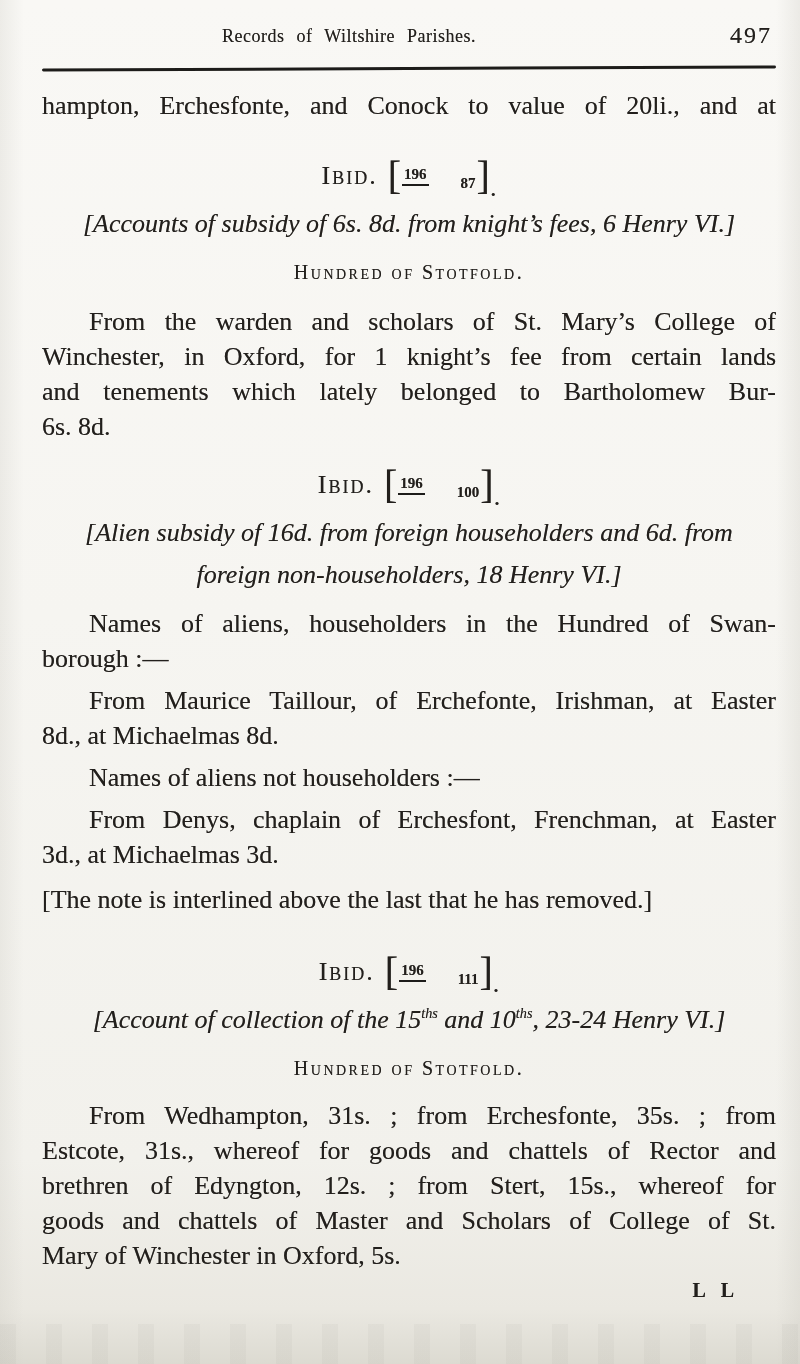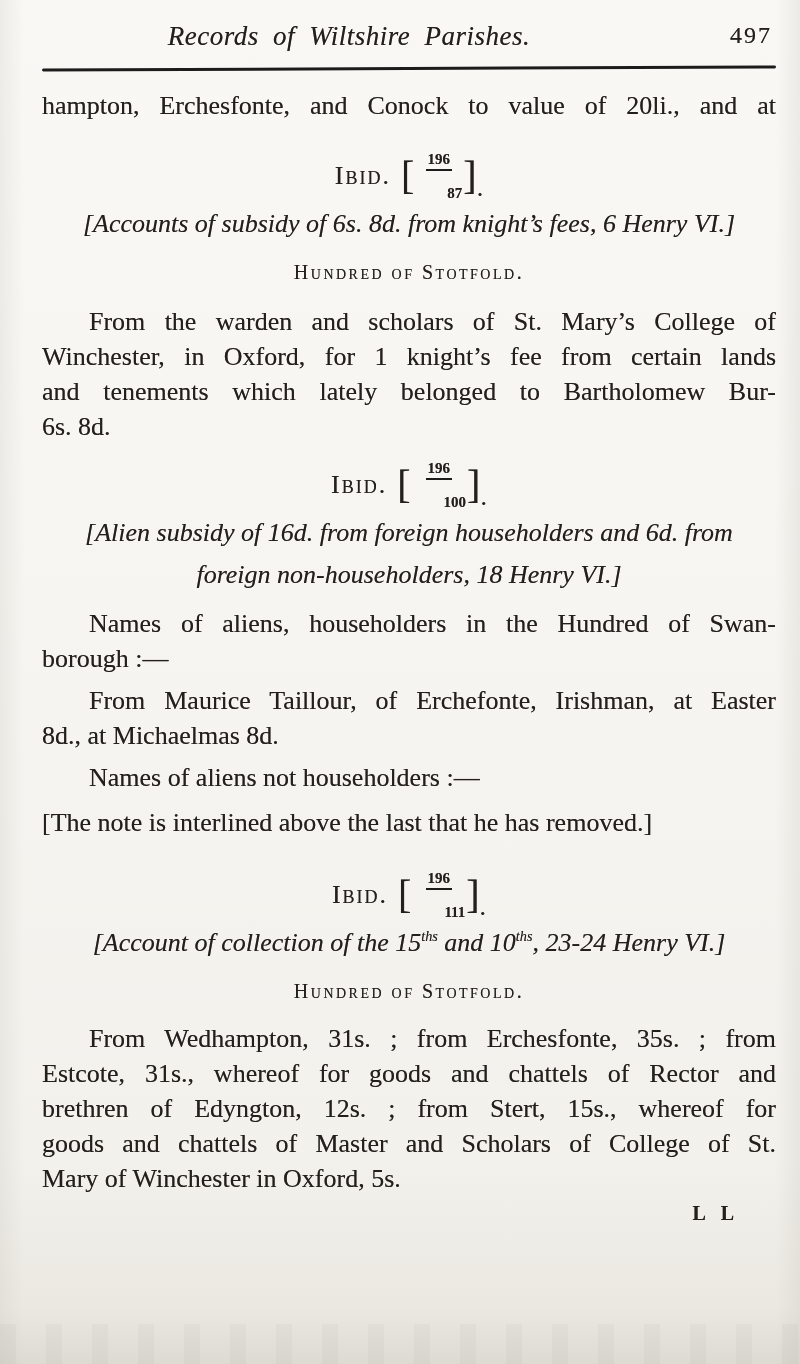--- a/index.html
+++ b/index.html
@@ -13,41 +13,41 @@
     background:
       repeating-linear-gradient(90deg, rgba(110,108,100,0.05) 0 16px, rgba(110,108,100,0) 16px 46px) bottom/100% 40px no-repeat,
       linear-gradient(90deg, rgba(200,198,190,0.25) 0, rgba(255,255,255,0) 3%, rgba(255,255,255,0) 97%, rgba(200,198,190,0.28) 100%),
       linear-gradient(180deg,#f9f8f5 0,#f6f5f1 45%,#f2f1ec 85%,#eae8e1 96%,#dcdad1 100%);
     text-shadow:0 0 0.5px rgba(25,23,20,0.55);
   }
   .content{padding:14px 24px 0 42px;}
   
   .header{position:relative;height:44px;}
   .running-title{
-    text-align:center;font-style:italic;font-size:27px;line-height:44px;
+    text-align:center;font-size:18px;line-height:44px;
     letter-spacing:0.5px;word-spacing:7px;
     padding-right:120px;
   }
   .page-number{position:absolute;right:4px;top:8px;font-size:24px;letter-spacing:2px;}
   .rule{
     height:3px;background:#1d1c1a;border-radius:2px;margin-top:9px;
     transform:rotate(-0.25deg);transform-origin:center;
   }
   
   .line{font-size:26px;line-height:35px;}
   .jline{text-align:justify;text-align-last:justify;}
   .indent{text-indent:47px;}
   .para-continuation{margin-top:18px;}
   
   .ibid{display:flex;justify-content:center;align-items:center;margin-top:30px;height:46px;}
   .sc{font-variant:small-caps;letter-spacing:2px;}
   .ibid .sc{font-size:26px;margin-right:10px;}
   .brk{font-size:40px;font-weight:300;line-height:0;}
   .frac{
-    display:inline-flex;flex-direction:column;align-items:center;
+    display:inline-flex;flex-direction:row;align-items:center;
     font-size:15px;font-weight:700;line-height:1.12;margin:0 1px;
   }
   .frac .num{border-bottom:2px solid #1d1c1a;padding:0 2px 1px;}
   .frac .den{padding-top:14px;margin-left:32px;}
   .period{font-size:26px;align-self:flex-end;margin-bottom:-4px;}
   
   .subject{text-align:center;font-style:italic;font-size:26px;line-height:42px;margin-top:4px;}
   .subject sup{font-size:0.55em;line-height:0;vertical-align:super;}
   .hundred{text-align:center;font-variant:small-caps;font-size:20px;letter-spacing:2.5px;line-height:40px;margin-top:7px;}
   .para{margin-top:12px;}
@@ -108,20 +108,24 @@
       <div class="line jline indent">Names of aliens, householders in the Hundred of Swan-</div>
       <div class="line">borough :—</div>
     </div>
     <div class="para-tight">
       <div class="line jline indent">From Maurice Taillour, of Erchefonte, Irishman, at Easter</div>
       <div class="line">8d., at Michaelmas 8d.</div>
     </div>
     <div class="para-tight">
       <div class="line indent">Names of aliens not householders :—</div>
     </div>
+    <div class="para-tight">
+      <div class="line jline indent">From Denys, chaplain of Erchesfont, Frenchman, at Easter</div>
+      <div class="line">3d., at Michaelmas 3d.</div>
+    </div>
     <div class="line note">[The note is interlined above the last that he has removed.]</div>
 
     <div class="ibid" style="margin-top:32px">
       <span class="sc">Ibid.</span>
       <span class="brk">[</span>
         <span class="frac">
           <span class="num">196</span>
           <span class="den">111</span>
         </span>
         <span class="brk">]</span>

